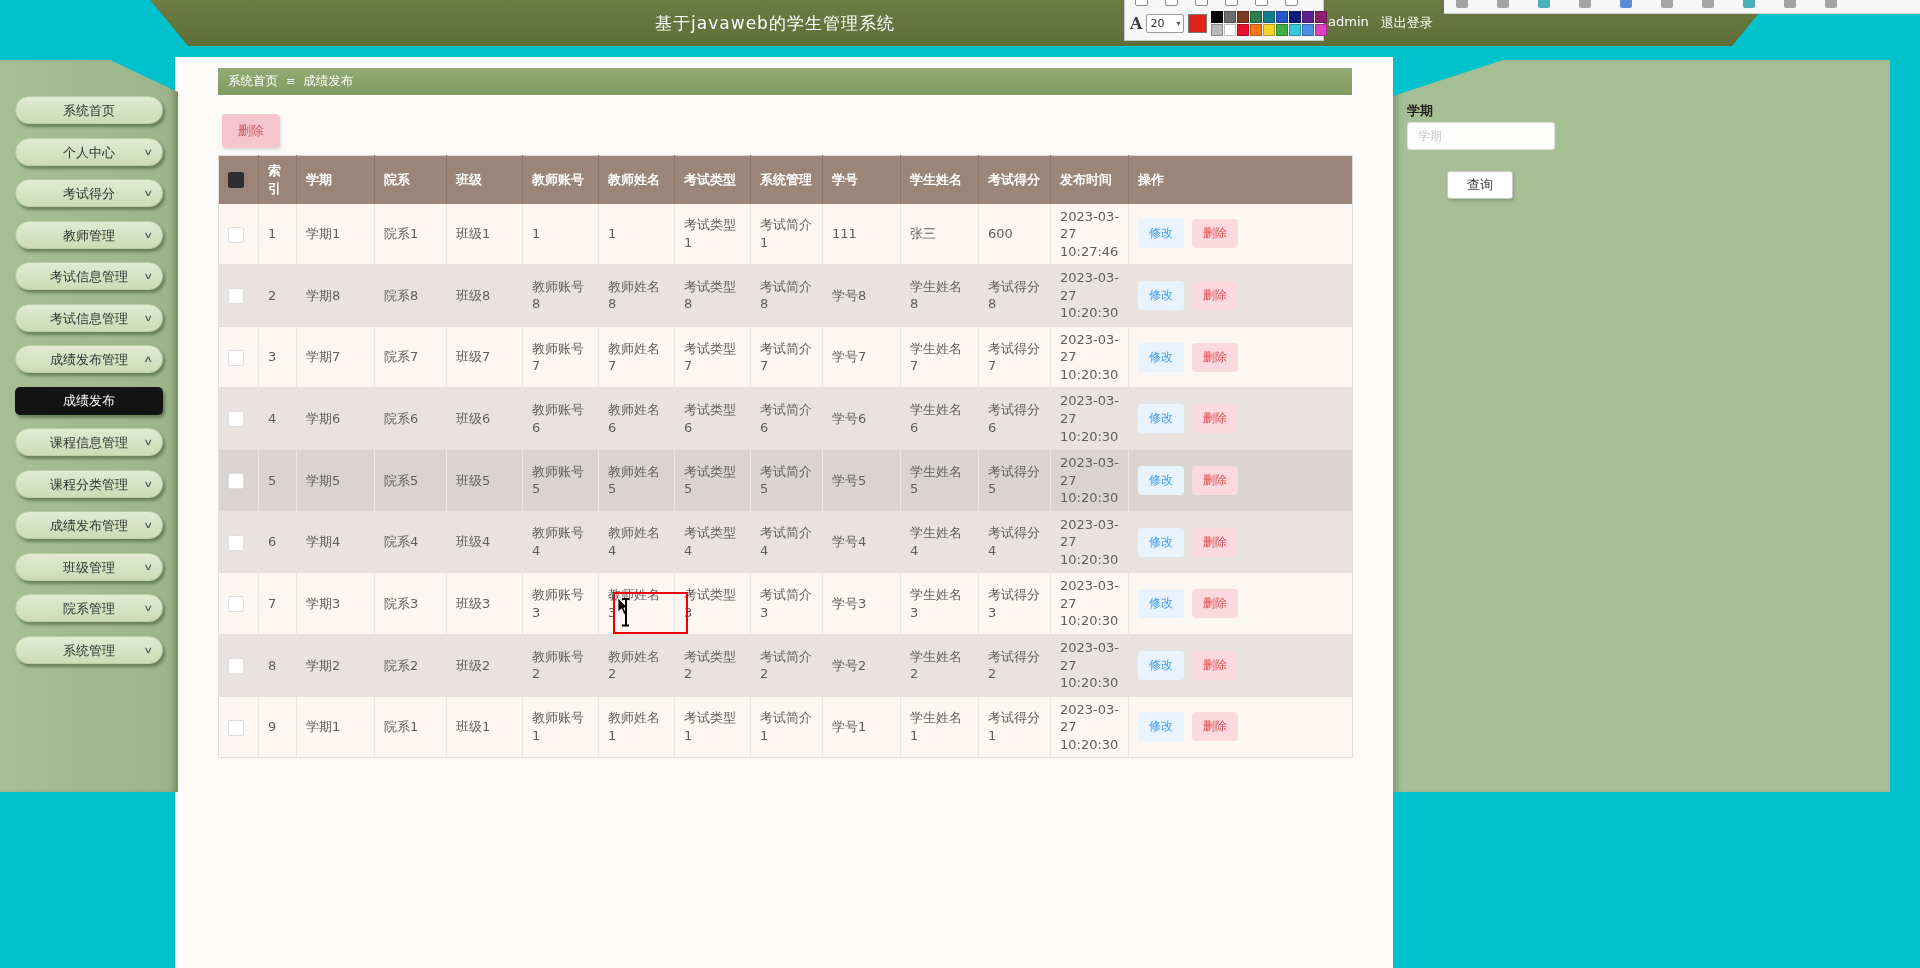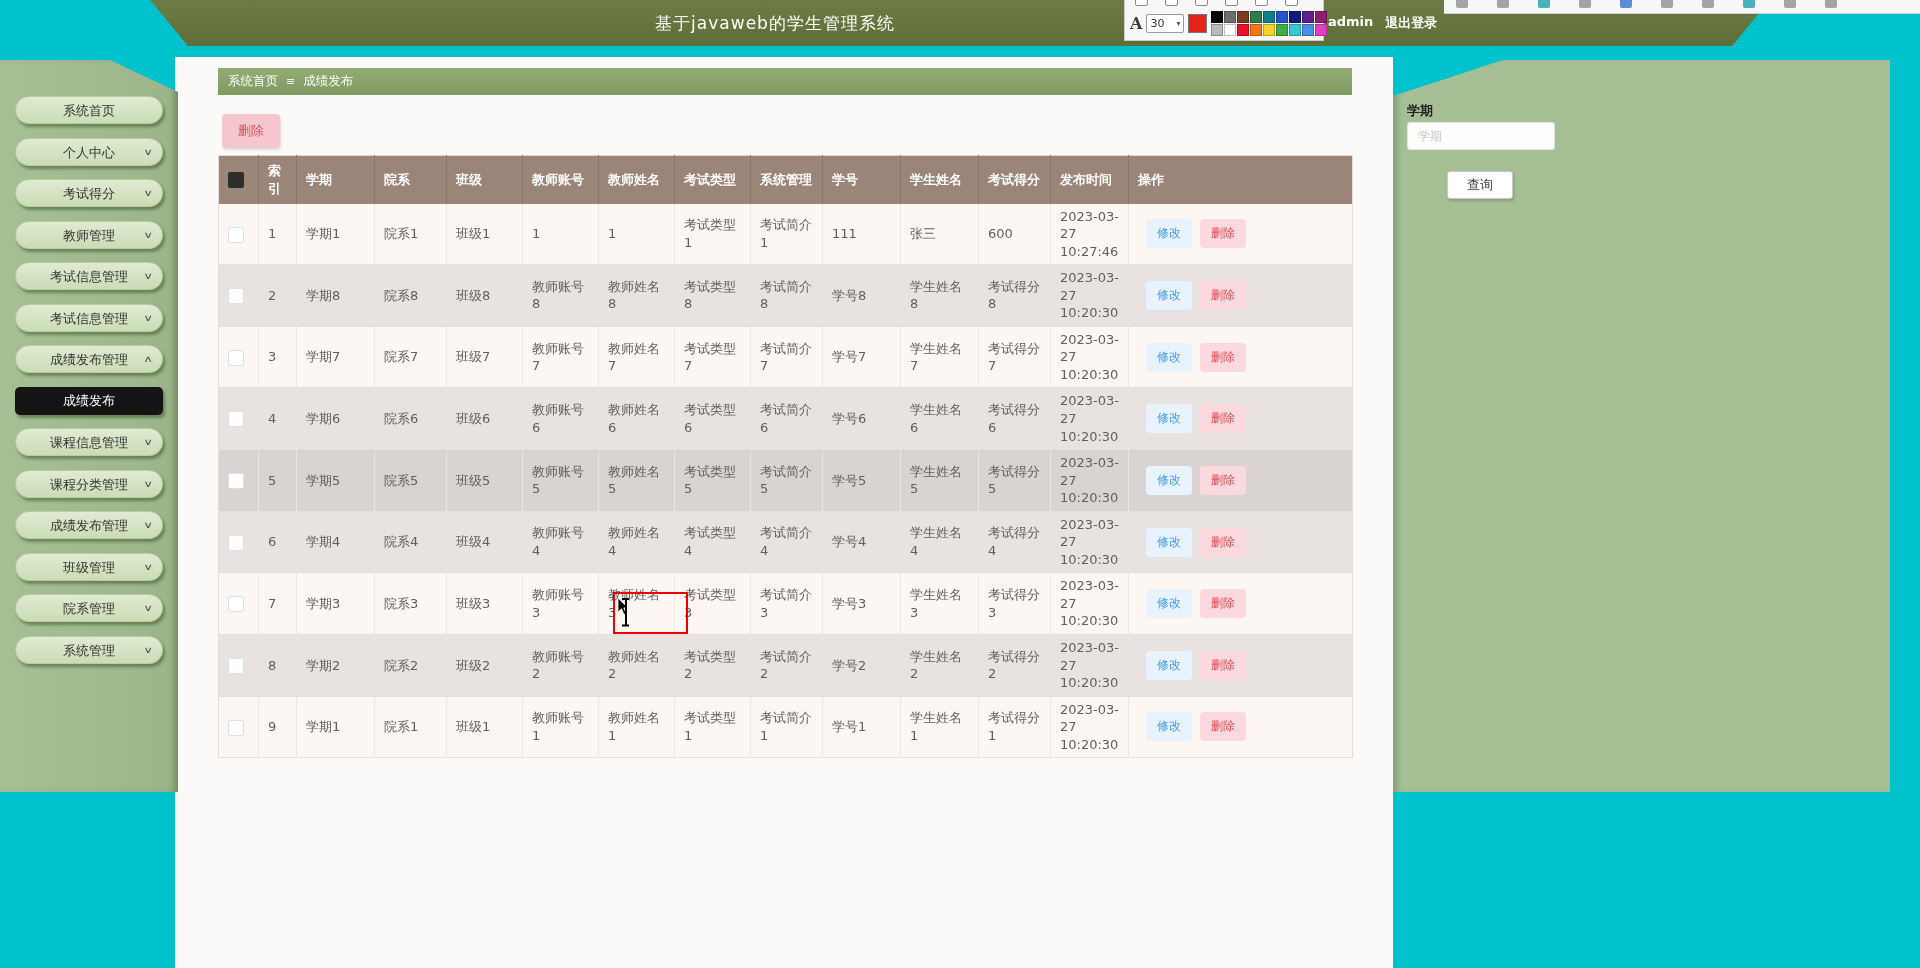--- a/index.html
+++ b/index.html
@@ -13,21 +13,21 @@
   
   .white-panel{position:absolute;left:175px;top:57px;width:1218px;height:911px;background:var(--white-panel,#fbfaf8);}
 
   
   .banner{
     position:absolute;left:150px;top:0;width:1620px;height:46px;z-index:5;
     background:linear-gradient(var(--header-olive,#6d7c43),#5f6e39);
     clip-path:polygon(0 0,100% 0,calc(100% - 38px) 100%,38px 100%);
   }
   .banner-title{position:absolute;left:625px;top:50%;transform:translate(-50%,-50%);color:#fff;font-size:17px;letter-spacing:1px;white-space:nowrap;text-align:center;}
-  .banner-user{position:absolute;left:1178px;top:14px;display:flex;gap:12px;color:#fff;font-size:13px;white-space:nowrap;font-weight:bold;}
+  .banner-user{position:absolute;left:1178px;top:14px;display:flex;gap:12px;color:#fff;font-size:13px;white-space:nowrap;}
   .banner-user .logout{cursor:pointer;}
 
   
   .left-panel{
     position:absolute;left:0;top:60px;width:178px;height:732px;z-index:6;
     background:linear-gradient(to right,var(--panel-green,#a6bf95),#9cb489);
     clip-path:polygon(0 0,110px 0,100% 32px,100% 100%,0 100%);
     box-shadow:inset -7px 0 6px -3px rgba(70,90,45,.45);
   }
   .side-list{display:flex;flex-direction:column;align-items:center;gap:13.5px;padding-top:36px;}
@@ -94,21 +94,21 @@
   table.grid tbody tr:nth-child(even){background:var(--row-grey,#e8e3e0);}
   table.grid tbody tr.hover{background:var(--row-hover,#d9d4d1);}
   table.grid td{
     font-size:13px;color:#5f5f5f;padding:4px 9px;border-right:1px solid #ece6e0;border-bottom:1px solid #e6e0da;
     box-sizing:border-box;line-height:1.35;overflow:hidden;
   }
   table.grid td:last-child{border-right:none;}
   .cb{display:inline-block;width:14px;height:14px;border:1px solid #dcdfe6;background:#fff;border-radius:2px;vertical-align:middle;cursor:pointer;}
   .cb-dark{background:#2e2e2e;border-color:#2e2e2e;}
   .btn-mini{border:none;cursor:pointer;font-size:12px;padding:6px 11px;border-radius:4px;font-family:inherit;}
-  .btn-edit{background:var(--edit-bg,#e9f3fe);color:var(--edit-blue,#3e9cf3);margin-left:8px;}
+  .btn-edit{background:var(--edit-bg,#e9f3fe);color:var(--edit-blue,#3e9cf3);}
   .btn-del{background:var(--del-bg,#fbd9de);color:var(--delete-red,#e04b50);margin-left:8px;}
 
   
   .anno-rect{position:absolute;left:613px;top:592px;width:71px;height:38px;border:2px solid var(--annotation-red,#ee0000);z-index:20;}
   .ibeam{position:absolute;left:7px;top:4px;width:7px;height:28px;}
   .ibeam::before{content:"";position:absolute;left:3px;top:0;bottom:0;width:1.5px;background:#000;}
   .ibeam::after{content:"";position:absolute;left:0;top:0;width:7px;height:1.5px;background:#000;box-shadow:0 26.5px 0 #000;}
   .cursor-arrow{position:absolute;left:2px;top:3px;}
 
   
@@ -420,21 +420,21 @@
         <span class="coicon" style="border-color: rgb(138, 138, 138);"></span>
         <span class="coicon" style="border-color: rgb(138, 138, 138);"></span>
         <span class="coicon" style="border-color: rgb(138, 138, 138);"></span>
         <span class="coicon" style="border-color: rgb(138, 138, 138);"></span>
         <span class="coicon" style="border-color: rgb(138, 138, 138);"></span>
         <span class="coicon" style="border-color: rgb(138, 138, 138);"></span>
       </div>
     <div class="tool-row">
       <span class="tool-A">A</span>
       <span class="size-select">
-        <span>30</span>
+        <span>20</span>
         <span class="caret">▾</span>
       </span>
       <span class="cur-color"></span>
       <div class="palette" id="palette">
           <span class="pal" style="background: rgb(0, 0, 0);"></span>
           <span class="pal" style="background: rgb(110, 110, 110);"></span>
           <span class="pal" style="background: rgb(122, 59, 30);"></span>
           <span class="pal" style="background: rgb(46, 125, 79);"></span>
           <span class="pal" style="background: rgb(15, 127, 140);"></span>
           <span class="pal" style="background: rgb(36, 86, 201);"></span>

